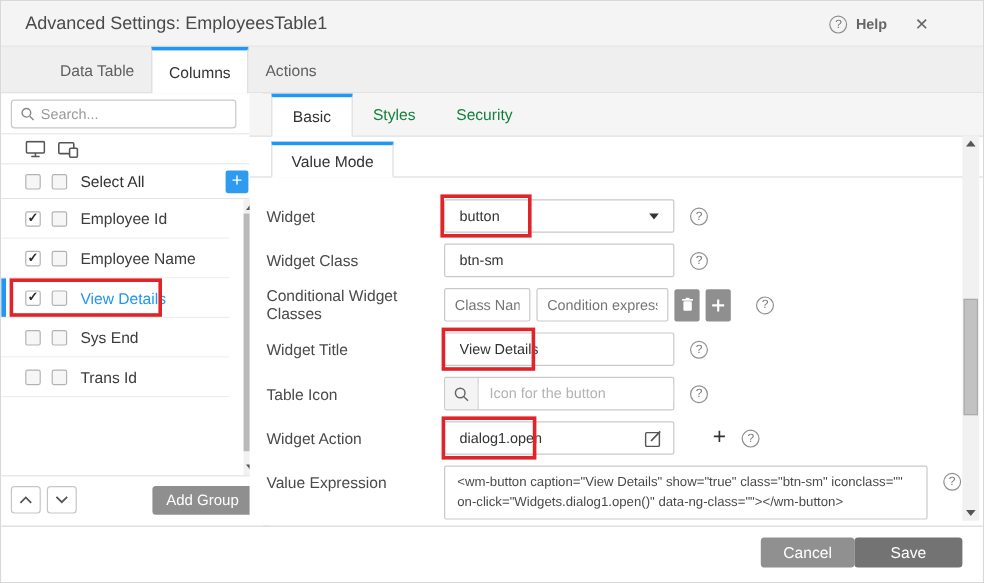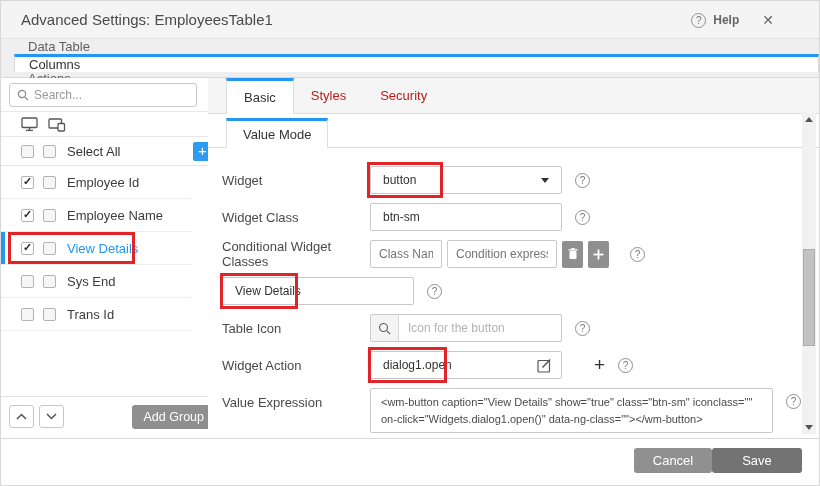--- a/index.html
+++ b/index.html
@@ -8,29 +8,29 @@
 
   
   .titlebar { position:absolute; left:0; top:0; width:100%; height:38px; background:#f4f4f4; border-bottom:1px solid #e3e3e3; display:flex; align-items:center; }
   .title { margin-left:20px; font-size:15px; font-weight:500; color:#4a4a4a; }
   .titlebar-right { position:absolute; right:45px; top:0; height:38px; display:flex; align-items:center; gap:7px; }
   .qmark { display:inline-flex; align-items:center; justify-content:center; width:15px; height:15px; border:1px solid #8f8f8f; border-radius:50%; font-size:10px; color:#777; }
   .help-text { font-size:12px; color:#666; margin-right:16px;font-weight:bold; }
   .close-x { font-size:14px; color:#666; cursor:pointer; }
 
   
-  .maintabs { position:absolute; left:0; top:38px; width:100%; height:39px; background:#efefef; border-bottom:1px solid #d9d9d9; display:flex; align-items:stretch; padding-left:13px;flex-direction:column; }
+  .maintabs { position:absolute; left:0; top:38px; width:100%; height:39px; background:#efefef; border-bottom:1px solid #d9d9d9; display:flex; align-items:stretch; padding-left:35px; }
   .mtab { display:flex; align-items:center; padding:0 14px; font-size:13px; color:#5f5f5f; cursor:pointer; }
   .mtab.active { background:#fff; border:1px solid #d9d9d9; border-top:3px solid #2196f3; border-bottom:none; margin-bottom:-1px; color:#333; }
 
   
   .body { position:absolute; left:0; top:77px; width:100%; height:360px; background:#fff; }
 
   
-  .sidebar { position:absolute; left:0; top:0; width:224px; height:360px; border-right:1px solid #f97316; background:#fff; }
+  .sidebar { position:absolute; left:0; top:0; width:224px; height:360px; border-right:6px solid #f97316; background:#fff; }
   .search-row { position:absolute; left:0; top:0; width:100%; height:34px; border-bottom:1px solid #e8e8e8; }
   .search-box { position:absolute; left:8px; top:5px; width:188px; height:24px; border:1px solid #c9c9c9; border-radius:3px; background:#fff; display:flex; align-items:center; padding-left:7px; gap:5px; }
   .search-box input { border:none; outline:none; width:140px; font-size:12px; color:#333; background:transparent; }
   .search-box input::placeholder { color:#9a9a9a; }
   .device-row { position:absolute; left:0; top:34px; width:100%; height:25px; border-bottom:1px solid #e8e8e8; display:flex; align-items:center; gap:10px; padding-left:20px; }
   .selectall-row { position:absolute; left:0; top:59px; width:100%; height:29px; border-bottom:1px solid #e4e4e4; display:flex; align-items:center; }
   .cb { width:13px; height:13px; border:1px solid #b3b3b3; border-radius:2px; background:#f6f6f6; position:relative; flex:none; }
   .cb.checked { background:#fff; }
   .cb.checked::after { content:"\2713"; position:absolute; left:1px; top:-2px; font-size:11px; font-weight:bold; color:#2b2b2b; }
   .cb1 { margin-left:20px; } .cb2 { margin-left:9px; }
@@ -48,21 +48,21 @@
   .tri-up { width:0; height:0; border-left:4px solid transparent; border-right:4px solid transparent; border-bottom:5px solid #555; position:absolute; left:2px; top:4px; }
   .tri-down { width:0; height:0; border-left:4px solid transparent; border-right:4px solid transparent; border-top:5px solid #555; position:absolute; left:2px; bottom:4px; }
   .sidebar-bottom { position:absolute; left:0; top:318px; width:100%; height:42px; border-top:1px solid #e3e3e3; }
   .chev-btn { position:absolute; top:8px; width:25px; height:23px; background:#fff; border:1px solid #c6c6c6; border-radius:3px; display:flex; align-items:center; justify-content:center; cursor:pointer; }
   .chev-up { left:8px; } .chev-down { left:38px; }
   .addgroup-btn { position:absolute; right:8px; top:8px; height:24px; padding:0 12px; background:#8f8f8f; border:none; border-radius:3px; color:#fff; font-size:12.5px; cursor:pointer; }
 
   
   .panel { position:absolute; left:207px; top:0; width:613px; height:360px; background:#fff; }
   .ptabs { position:absolute; left:0; top:0; width:100%; height:36px; background:#f5f5f5; border-bottom:1px solid #ddd; display:flex; align-items:stretch; padding-left:18px; }
-  .ptab { display:flex; align-items:center; padding:0 17px; font-size:13px; color:#b91c1c; cursor:pointer; }
+  .ptab { display:flex; align-items:center; padding:0 17px; font-size:13px; color:#15803d; cursor:pointer; }
   .ptab.active { background:#fff; border:1px solid #ddd; border-top:3px solid #2196f3; border-bottom:none; margin-bottom:-1px; color:#333; }
   .subtab-row { position:absolute; left:0; top:36px; width:100%; height:34px; background:#fff; border-bottom:1px solid #ddd; display:flex; align-items:flex-end; padding-left:18px; }
   .subtab { height:30px; display:flex; align-items:center; padding:0 16px; font-size:13px; color:#333; background:#fff; border:1px solid #ddd; border-top:3px solid #2196f3; border-bottom:1px solid #fff; margin-bottom:-1px; cursor:pointer; }
 
   .form { position:absolute; left:14px; top:88px; width:585px; }
   .frow { display:flex; align-items:center; height:28px; margin-bottom:9px; position:relative; }
   .frow.tall { height:42px; align-items:flex-start; }
   .flabel { width:148px; flex:none; font-size:13px; color:#4a4a4a; }
   .frow.tall .flabel { padding-top:7px; }
   .ctl { position:relative; display:flex; align-items:center; }
@@ -245,20 +245,21 @@
               <svg width="11" height="11" viewBox="0 0 11 11">
                   <line x1="5.5" y1="0.5" x2="5.5" y2="10.5" stroke="#fff" stroke-width="1.8"></line>
                   <line x1="0.5" y1="5.5" x2="10.5" y2="5.5" stroke="#fff" stroke-width="1.8"></line>
                 </svg>
             </button>
             <span class="qmark help" style="margin-left:21px;">?</span>
           </div>
         </div>
 
         <div class="frow">
+          <div class="flabel">Widget Title</div>
           <div class="ctl">
             <input class="inp" value="View Details" style="">
             <span class="red-box" style="left:-2px; top:-4px; width:78px; height:36px;"></span>
             <span class="qmark help">?</span>
           </div>
         </div>
 
         <div class="frow">
           <div class="flabel">Table Icon</div>
           <div class="ctl">

